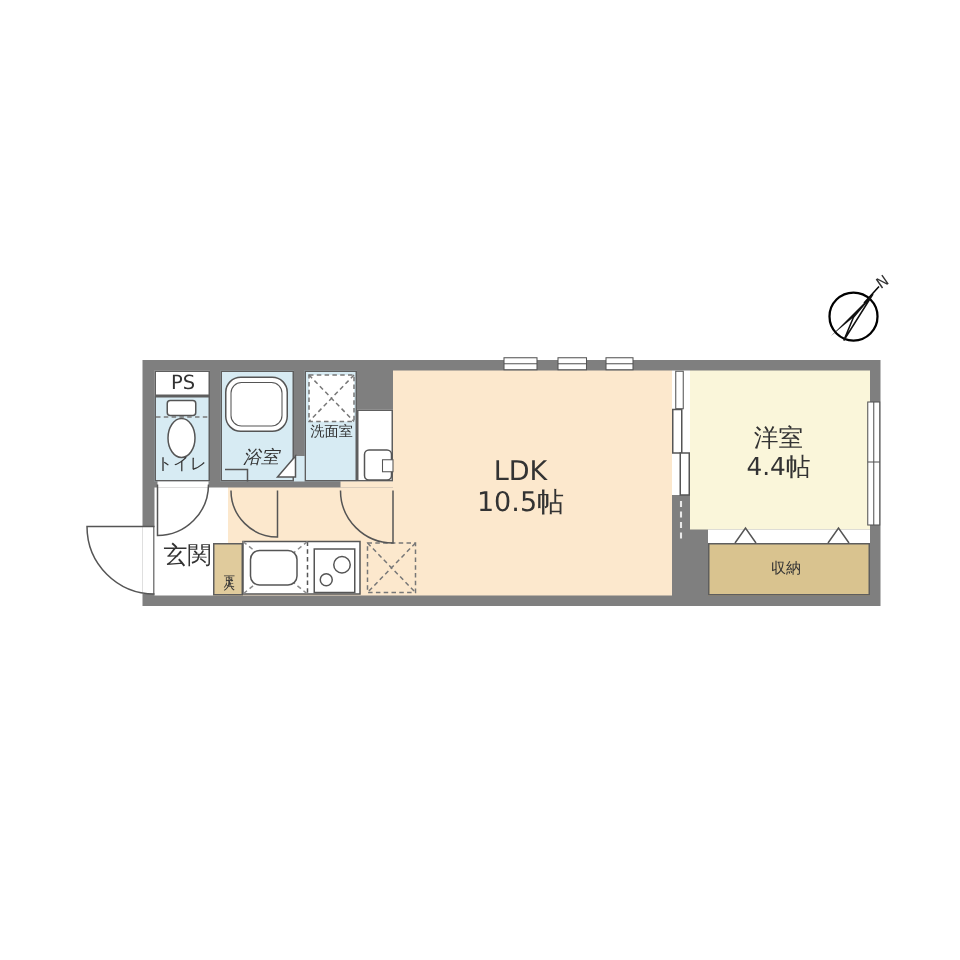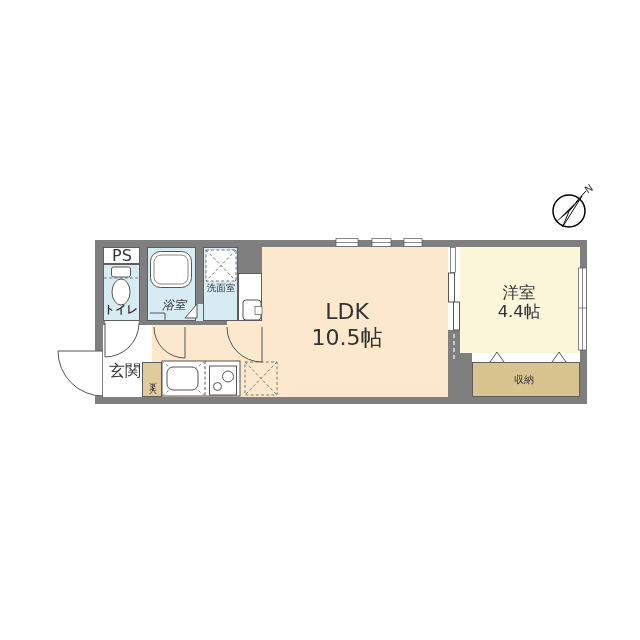--- a/index.html
+++ b/index.html
@@ -113,25 +113,25 @@
       <path class="s" d="M262,327 V362 A35 35 0 0 1 227,327"></path>
     </g>
     <g>
       <circle cx="569" cy="211" r="16" fill="#ffffff" stroke="#000" stroke-width="1.5"></circle>
       <line x1="576" y1="202" x2="586" y2="191" stroke="#000" stroke-width="1"></line>
       <polygon points="582,196 554,224 569,211.5" fill="#111"></polygon>
       <polygon points="582,196 569,211.5 562.5,227" fill="#ffffff" stroke="#111" stroke-width="1"></polygon>
     </g>
   </svg>
 
-  <div class="label" style="left:122px;top:256px;font-size:16px;">PS</div>
-  <div class="label" style="left:121px;top:310px;font-size:11px;font-weight:bold;">トイレ</div>
+  <div class="label" style="left:122px;top:256px;font-size:13px;">PS</div>
+  <div class="label" style="left:121px;top:310px;font-size:11px;">トイレ</div>
   <div class="label" style="left:174px;top:305px;font-size:12px;font-style:italic;">浴室</div>
   <div class="label" style="left:221px;top:288px;font-size:9.5px;">洗面室</div>
-  <div class="label" style="left:347px;top:325px;font-size:22px;">
+  <div class="label" style="left:347px;top:325px;font-size:18px;">
     <span style="display:block;">LDK</span>
     <span style="display:block;">10.5帖</span>
   </div>
   <div class="label" style="left:519px;top:302px;font-size:16.5px;">
     <span style="display:block;">洋室</span>
     <span style="display:block;">4.4帖</span>
   </div>
   <div class="label" style="left:524px;top:380px;font-size:10px;">収納</div>
   <div class="label" style="left:125px;top:371px;font-size:16px;">玄関</div>
   <div class="label vert" style="left:152px;top:379px;font-size:7.5px;">下足入</div>

